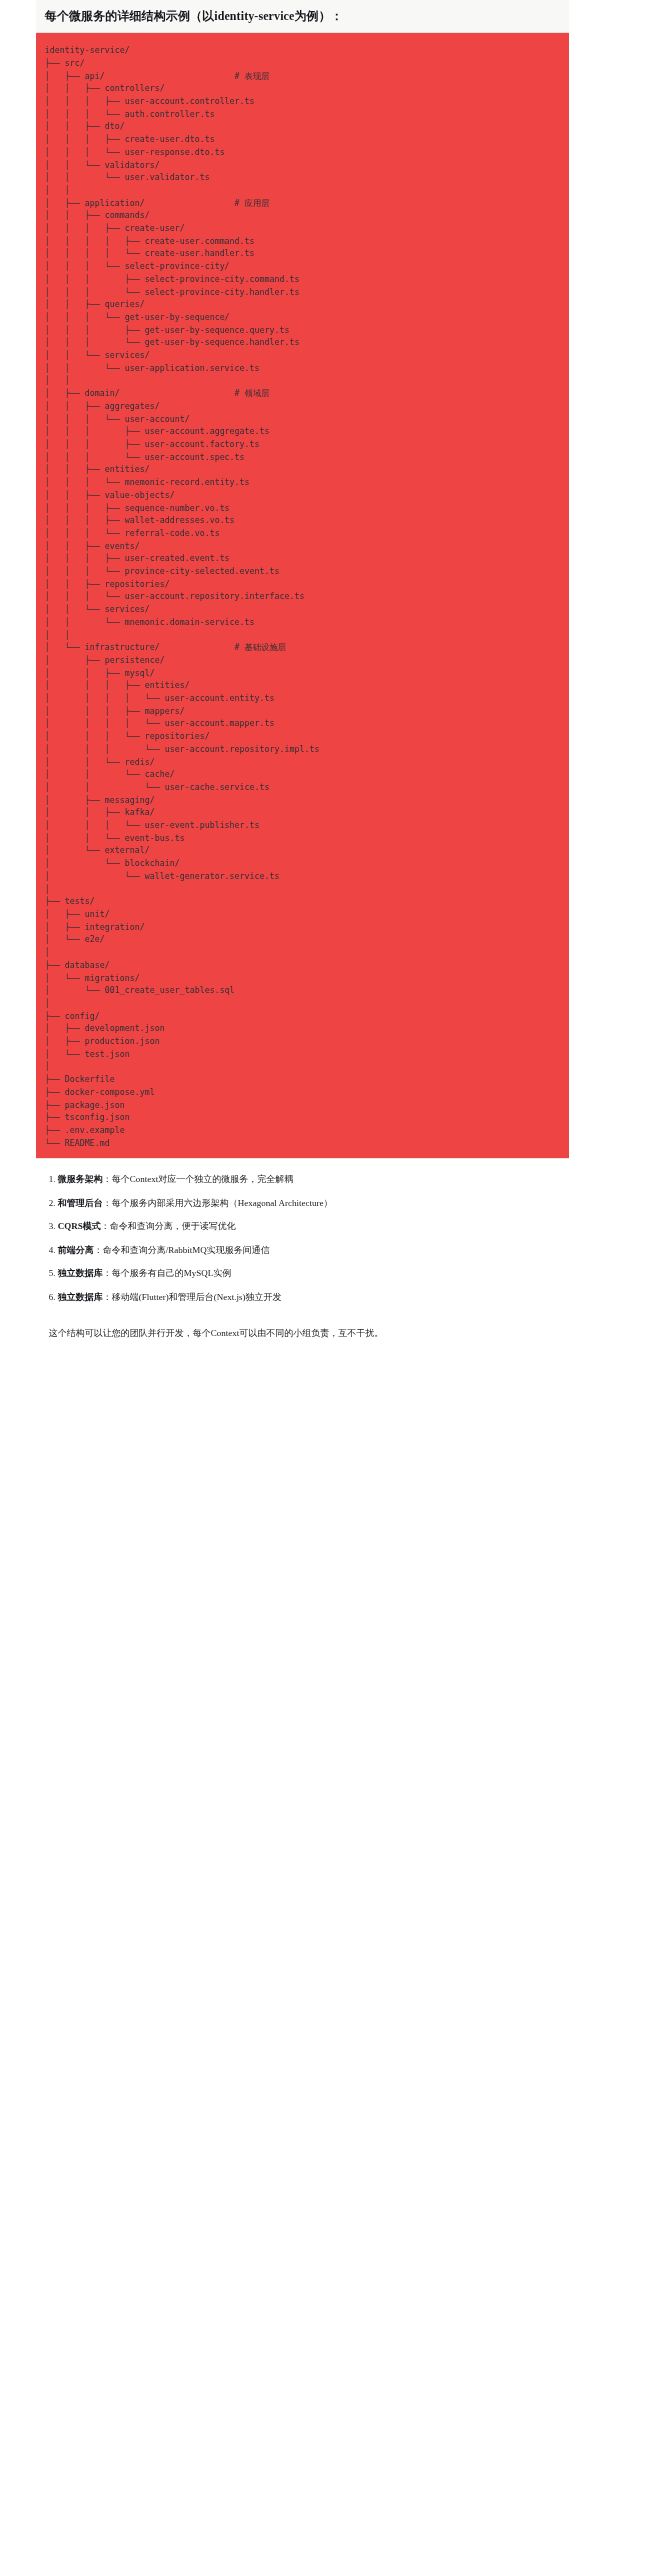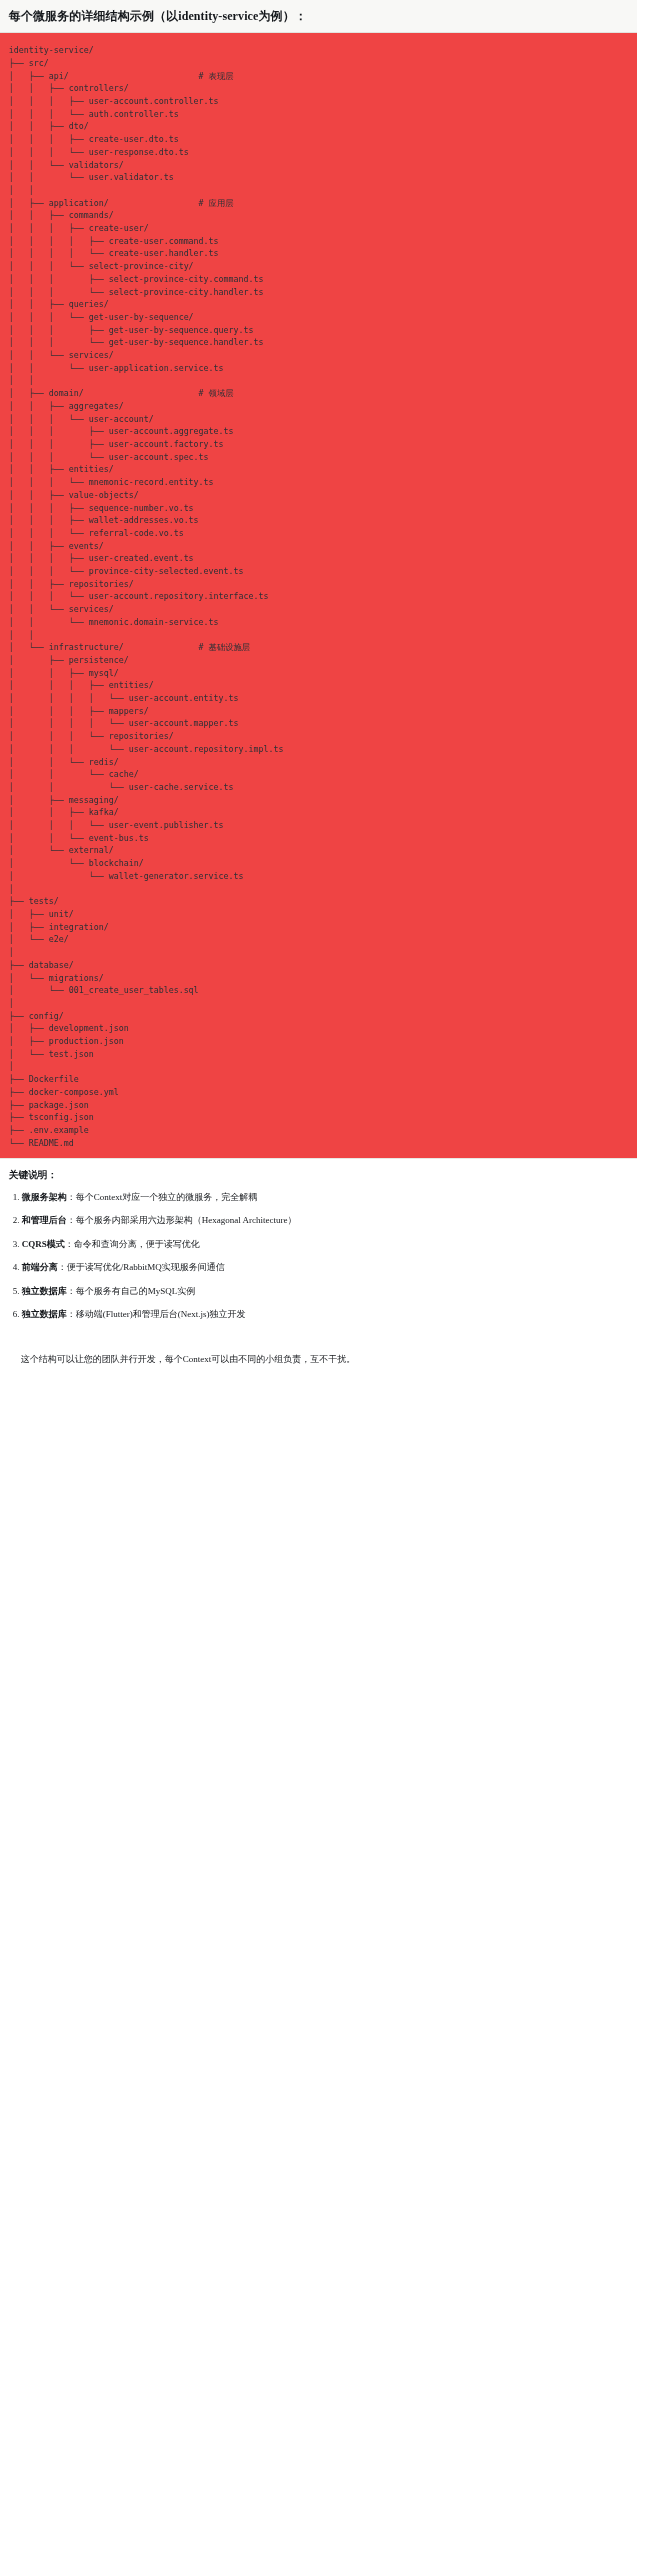--- a/index.html
+++ b/index.html
@@ -6,23 +6,24 @@
     margin: 0;
     padding: 0;
     background: #ffffff;
   }
   body {
     width: 669px;
     font-family: "Liberation Sans", sans-serif;
     color: #1f2328;
   }
   .page {
-    width: 637px;
+    width: 569px;
     box-sizing: border-box;
     background: #ffffff;
+    padding-left: 36px;
   }
   
   .heading-band {
     padding: 8.8px 8.8px 7.5px 8.8px;
     background: #f8f8f6;
     border-bottom: 0.6px solid #e3e3de;
   }
   .heading-text {
     font-family: "Liberation Serif", serif;
     font-weight: bold;
@@ -79,21 +80,21 @@
     font-weight: bold;
   }
   .kp-sep { }
   .kp-desc { }
   .closing {
     font-family: "Liberation Serif", serif;
     font-size: 9px;
     line-height: 1.55;
     color: #15181c;
     padding: 3.8px 8.8px 13.8px 8.8px;
-    margin: 12px;
+    margin: 4px;
   }
 </style>
 </head>
 <body>
 
 <div class="page">
 
   <div class="heading-band">
     <div class="heading-text">每个微服务的详细结构示例（以identity-service为例）：</div>
   </div>
@@ -182,26 +183,25 @@
 │
 ├── Dockerfile
 ├── docker-compose.yml
 ├── package.json
 ├── tsconfig.json
 ├── .env.example
 └── README.md</pre>
   </div>
 
   <div class="keypoints">
-    <p class="kp-title">关键说明：</p>
     <ol class="kp-list">
         <li><span class="kp-term">微服务架构</span><span class="kp-sep">：</span><span class="kp-desc">每个Context对应一个独立的微服务，完全解耦</span></li>
         <li><span class="kp-term">和管理后台</span><span class="kp-sep">：</span><span class="kp-desc">每个服务内部采用六边形架构（Hexagonal Architecture）</span></li>
         <li><span class="kp-term">CQRS模式</span><span class="kp-sep">：</span><span class="kp-desc">命令和查询分离，便于读写优化</span></li>
-        <li><span class="kp-term">前端分离</span><span class="kp-sep">：</span><span class="kp-desc">便于读写优化/RabbitMQ实现服务间通信</span></li>
+        <li><span class="kp-term">前端分离</span><span class="kp-sep">：</span><span class="kp-desc">命令和查询分离/RabbitMQ实现服务间通信</span></li>
         <li><span class="kp-term">独立数据库</span><span class="kp-sep">：</span><span class="kp-desc">每个服务有自己的MySQL实例</span></li>
         <li><span class="kp-term">独立数据库</span><span class="kp-sep">：</span><span class="kp-desc">移动端(Flutter)和管理后台(Next.js)独立开发</span></li>
       </ol>
   </div>
 
   <p class="closing">这个结构可以让您的团队并行开发，每个Context可以由不同的小组负责，互不干扰。</p>
 
 </div>
 
 

